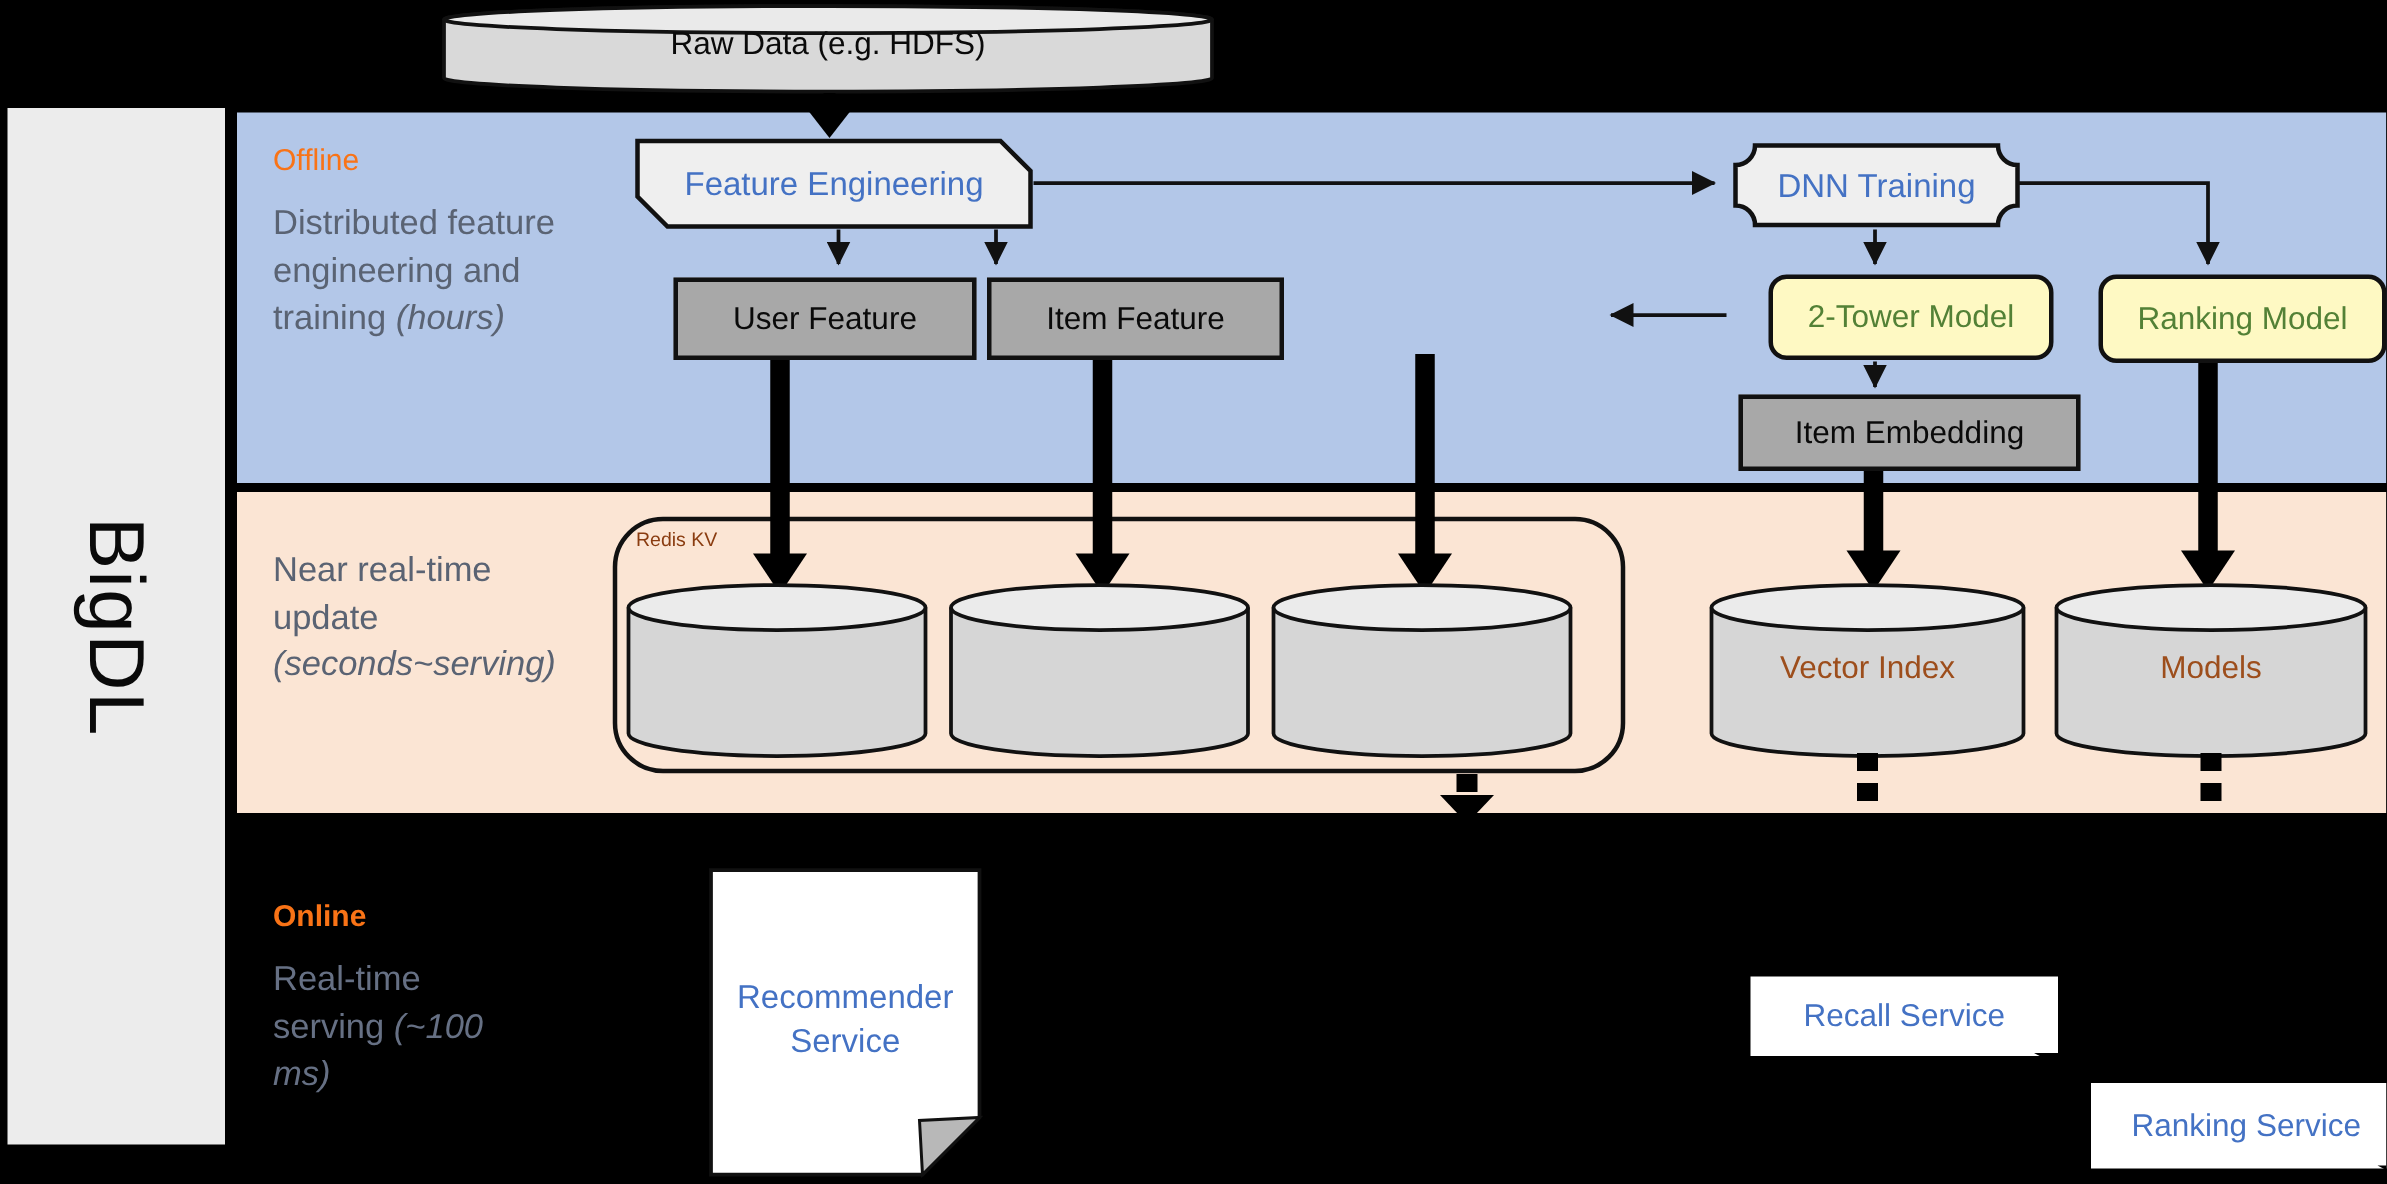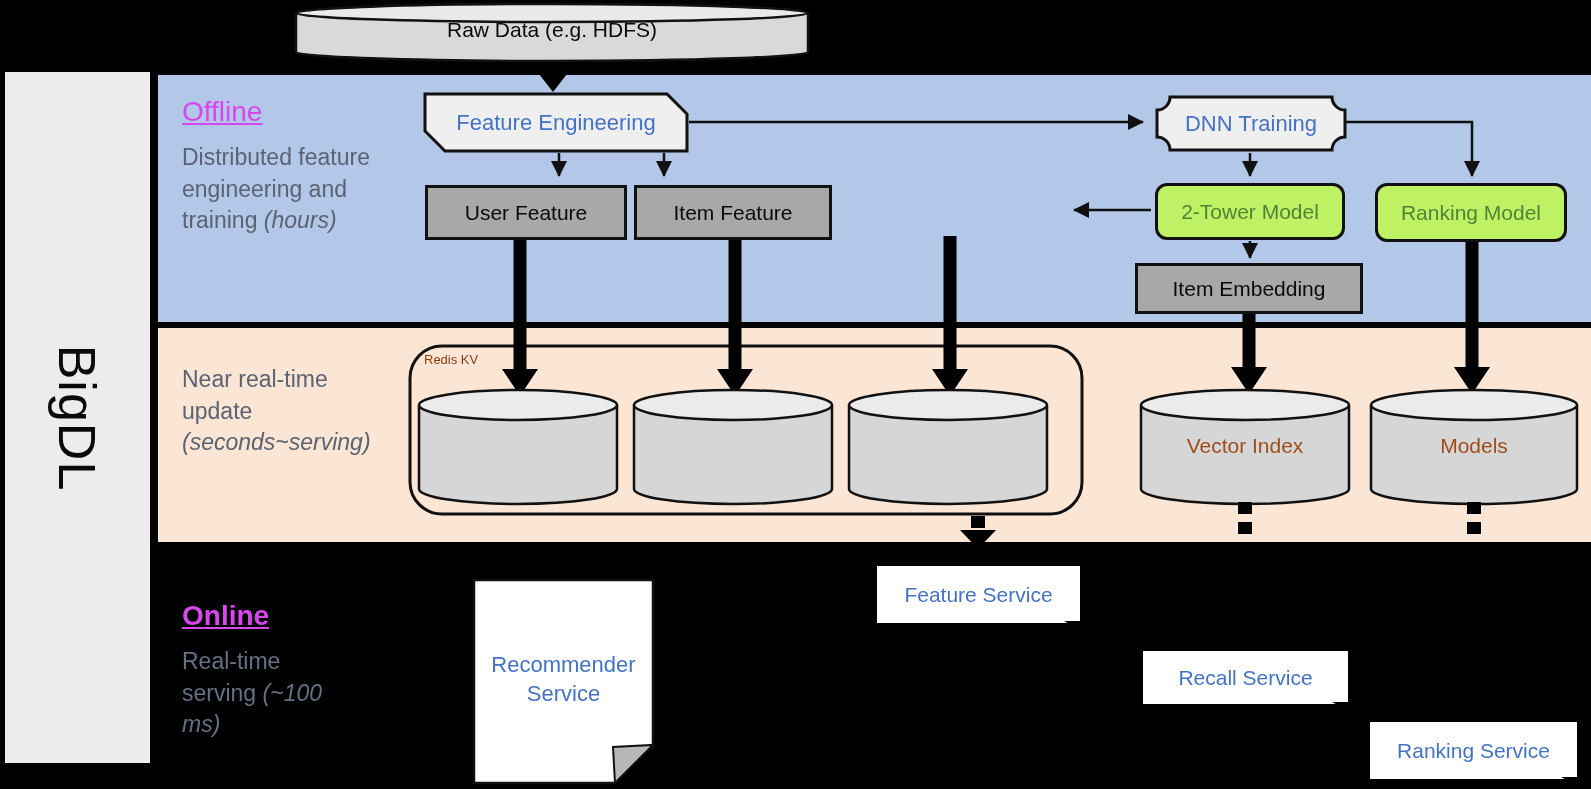--- a/index.html
+++ b/index.html
@@ -7,31 +7,31 @@
           font-family:"Liberation Sans", sans-serif;}
   .band{position:absolute;left:158px;width:1433px;}
   .band-blue{top:75px;height:247px;background:#b3c7e8;}
   .band-peach{top:328px;height:214px;background:#fbe5d4;}
   .sidebar{position:absolute;left:5px;top:72px;width:145px;height:691px;background:#ececec;
            display:flex;align-items:center;justify-content:center;}
   .sidebar span{transform:rotate(90deg);font-size:52px;color:#0a0a0a;letter-spacing:1px;white-space:nowrap;}
   .overlay{position:absolute;left:0;top:0;z-index:1;pointer-events:none;}
   .txt{position:absolute;z-index:2;}
   .box{position:absolute;z-index:2;display:flex;align-items:center;justify-content:center;
-       text-align:center;box-sizing:border-box;}
+       text-align:center;box-sizing:border-box;margin-left:24px;}
   .gray{background:#a8a8a8;border:3px solid #111;color:#0a0a0a;font-size:21px;}
-  .model{background:#bef264;border:3px solid #111;border-radius:12px;color:#538136;font-size:21px;}
+  .model{background:#fef9c3;border:3px solid #111;border-radius:12px;color:#538136;font-size:21px;}
   .svc{background:#fff;color:#4472c4;font-size:21px;font-weight:500;}
   .svc::after{content:"";position:absolute;right:-1px;bottom:-7px;width:0;height:0;
               border-top:9px solid #000;border-left:17px solid transparent;}
   .shape-label{position:absolute;z-index:2;display:flex;align-items:center;justify-content:center;
                text-align:center;color:#4472c4;font-size:22px;}
   .cyl-label{position:absolute;z-index:2;display:flex;align-items:center;justify-content:center;
              color:#9d4e1c;font-size:21px;}
-  .section-label{font-size:28px;font-weight:500;color:#d946ef;text-decoration:underline;}
+  .section-label{font-size:20px;font-weight:500;color:#f97316;}
   .section-desc{font-size:23px;color:#5a6373;line-height:1.38;margin-top:14px;}
   .online .section-label{font-weight:700;}
   .online .section-desc{color:#667084;}
   .em{font-style:italic;margin-top:40px;}
   .redis-label{position:absolute;z-index:2;color:#8a3c10;font-size:13px;}
   .raw-label{position:absolute;z-index:2;display:flex;align-items:center;justify-content:center;
              color:#0a0a0a;font-size:21px;}
   .doc-label{color:#4472c4;font-size:22px;line-height:1.3;}
 </style>
 </head>
@@ -154,17 +154,16 @@
   <div class="box gray" style="left:1135px;top:263px;width:228px;height:51px;">Item Embedding</div>
 
   <div class="box model" style="left:1155px;top:183px;width:190px;height:57px;">2-Tower Model</div>
   <div class="box model" style="left:1375px;top:183px;width:192px;height:59px;">Ranking Model</div>
 
   <div class="redis-label" style="left:424px;top:352px;">Redis KV</div>
   <div class="cyl-label" style="left:1141px;top:400px;width:208px;height:92px;">Vector Index</div>
   <div class="cyl-label" style="left:1371px;top:400px;width:206px;height:92px;">Models</div>
 
   <div class="txt doc-label" style="left:474px;top:580px;width:179px;height:200px;display:flex;align-items:center;justify-content:center;text-align:center;">Recommender Service</div>
-  <div class="box svc" style="left:877px;top:566px;width:203px;height:57px;">Feature Service</div>
   <div class="box svc" style="left:1143px;top:651px;width:205px;height:53px;">Recall Service</div>
   <div class="box svc" style="left:1370px;top:722px;width:207px;height:57px;">Ranking Service</div>
 
 </div>
 
 </body></html>

